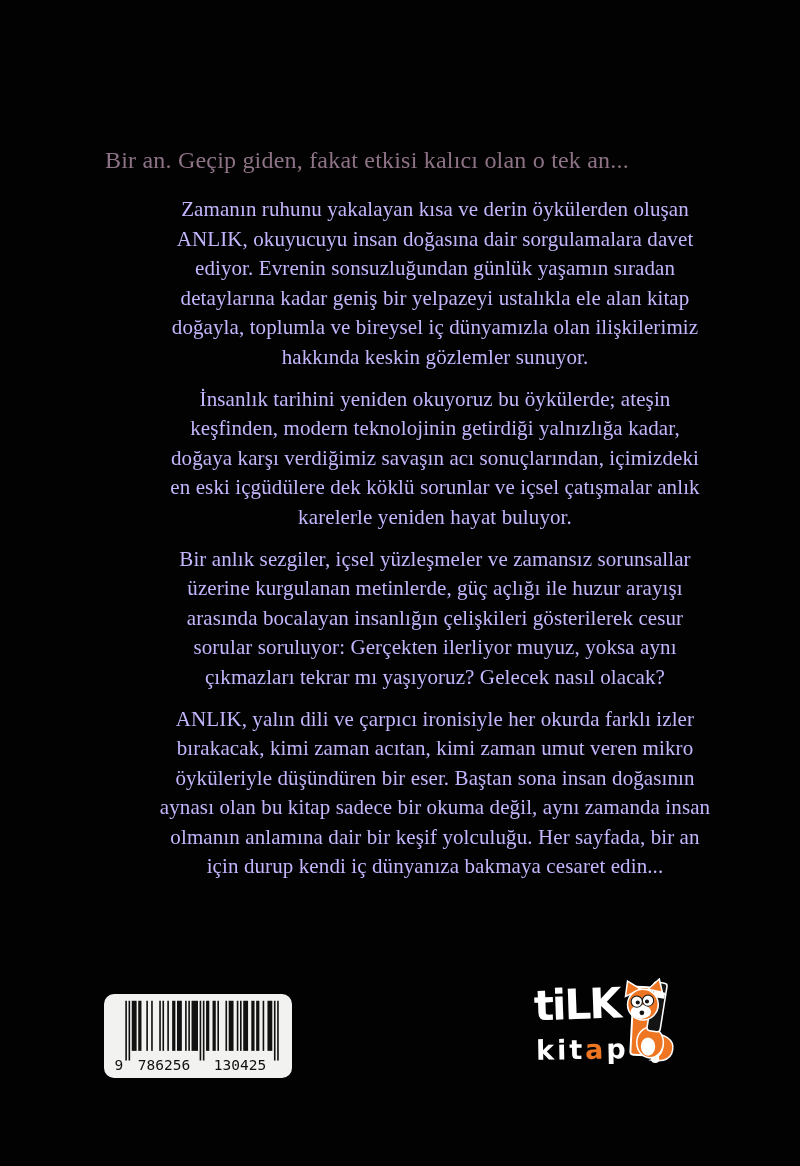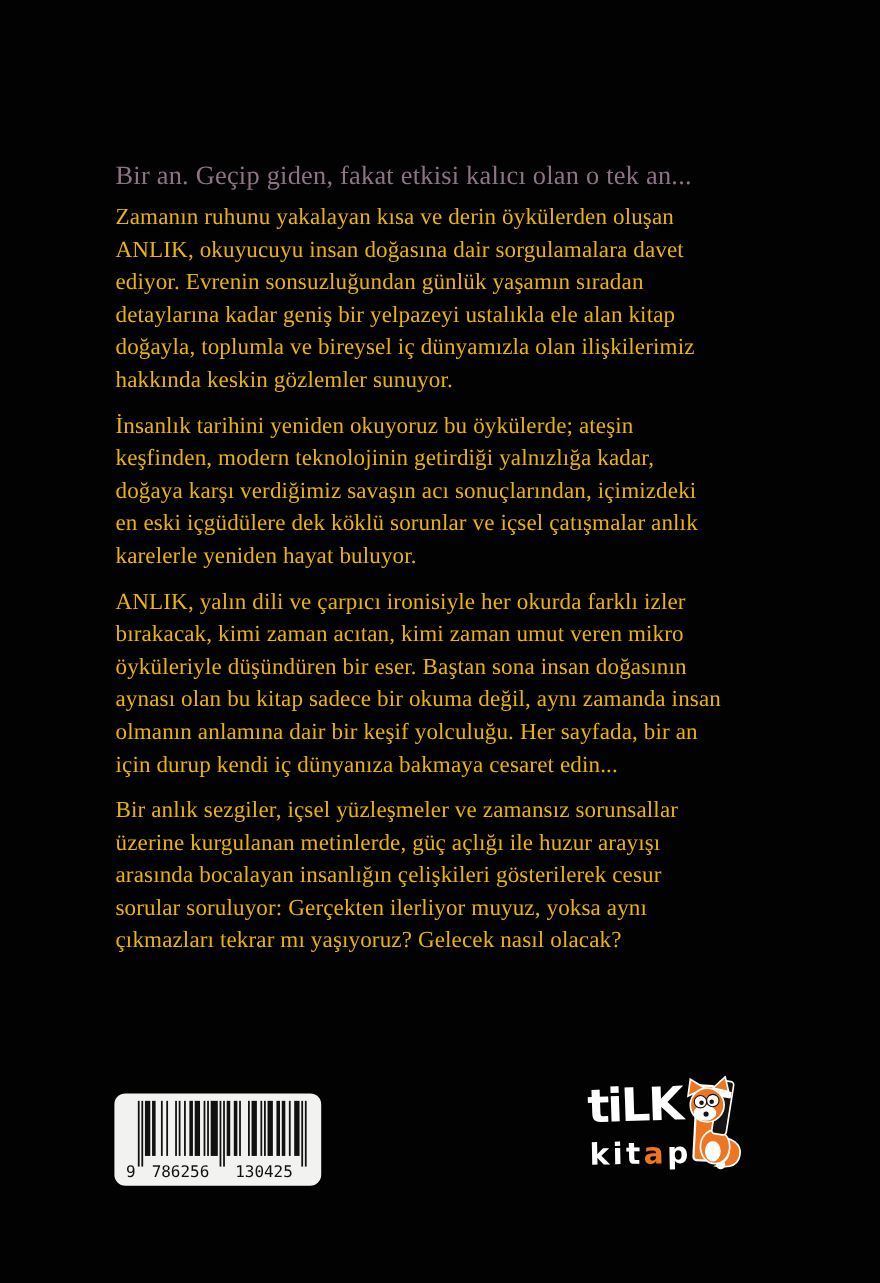--- a/index.html
+++ b/index.html
@@ -16,26 +16,27 @@
     left:105px;top:147px;
     margin:0;
     font-size:24px;
     font-weight:400;
     color:#8e7386;
     letter-spacing:.2px;
     white-space:nowrap;
   }
   .synopsis{
     position:absolute;
-    left:105px;top:183px;
+    left:105px;top:195px;
     width:660px;
-    color:#eab308;
+    color:#c4b5fd;
     font-size:21px;
     line-height:29.6px;
     letter-spacing:.1px;
+    text-align:center;
   }
   .synopsis p{
     margin:0 0 12px 0;
     white-space:pre-line;
   }
   
   .barcode{
     position:absolute;
     left:104px;top:994px;
     width:188px;height:84px;
@@ -100,31 +101,31 @@
 ANLIK, okuyucuyu insan doğasına dair sorgulamalara davet
 ediyor. Evrenin sonsuzluğundan günlük yaşamın sıradan
 detaylarına kadar geniş bir yelpazeyi ustalıkla ele alan kitap
 doğayla, toplumla ve bireysel iç dünyamızla olan ilişkilerimiz
 hakkında keskin gözlemler sunuyor.</p>
     <p>İnsanlık tarihini yeniden okuyoruz bu öykülerde; ateşin
 keşfinden, modern teknolojinin getirdiği yalnızlığa kadar,
 doğaya karşı verdiğimiz savaşın acı sonuçlarından, içimizdeki
 en eski içgüdülere dek köklü sorunlar ve içsel çatışmalar anlık
 karelerle yeniden hayat buluyor.</p>
+    <p>Bir anlık sezgiler, içsel yüzleşmeler ve zamansız sorunsallar
+üzerine kurgulanan metinlerde, güç açlığı ile huzur arayışı
+arasında bocalayan insanlığın çelişkileri gösterilerek cesur
+sorular soruluyor: Gerçekten ilerliyor muyuz, yoksa aynı
+çıkmazları tekrar mı yaşıyoruz? Gelecek nasıl olacak?</p>
     <p>ANLIK, yalın dili ve çarpıcı ironisiyle her okurda farklı izler
 bırakacak, kimi zaman acıtan, kimi zaman umut veren mikro
 öyküleriyle düşündüren bir eser. Baştan sona insan doğasının
 aynası olan bu kitap sadece bir okuma değil, aynı zamanda insan
 olmanın anlamına dair bir keşif yolculuğu. Her sayfada, bir an
 için durup kendi iç dünyanıza bakmaya cesaret edin...</p>
-    <p>Bir anlık sezgiler, içsel yüzleşmeler ve zamansız sorunsallar
-üzerine kurgulanan metinlerde, güç açlığı ile huzur arayışı
-arasında bocalayan insanlığın çelişkileri gösterilerek cesur
-sorular soruluyor: Gerçekten ilerliyor muyuz, yoksa aynı
-çıkmazları tekrar mı yaşıyoruz? Gelecek nasıl olacak?</p>
   </div>
 
   <div class="barcode">
     <svg width="168" height="73" viewBox="0 0 104 45">
       <g>
           <rect x="7" y="1" width="1" height="37"></rect>
           <rect x="9" y="1" width="1" height="37"></rect>
           <rect x="11" y="1" width="3" height="31"></rect>
           <rect x="15" y="1" width="2" height="31"></rect>
           <rect x="20" y="1" width="1" height="31"></rect>

